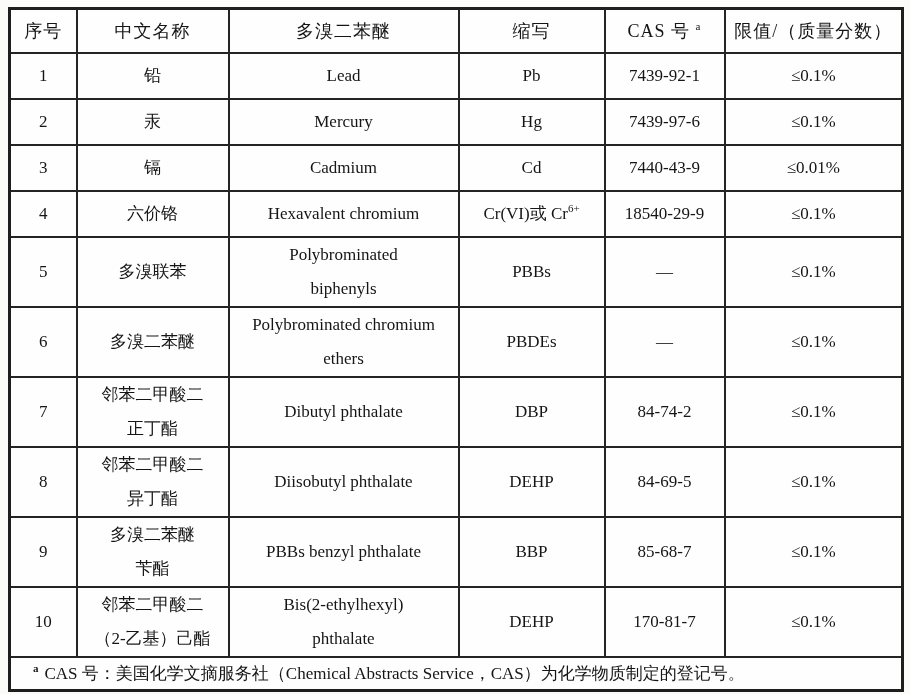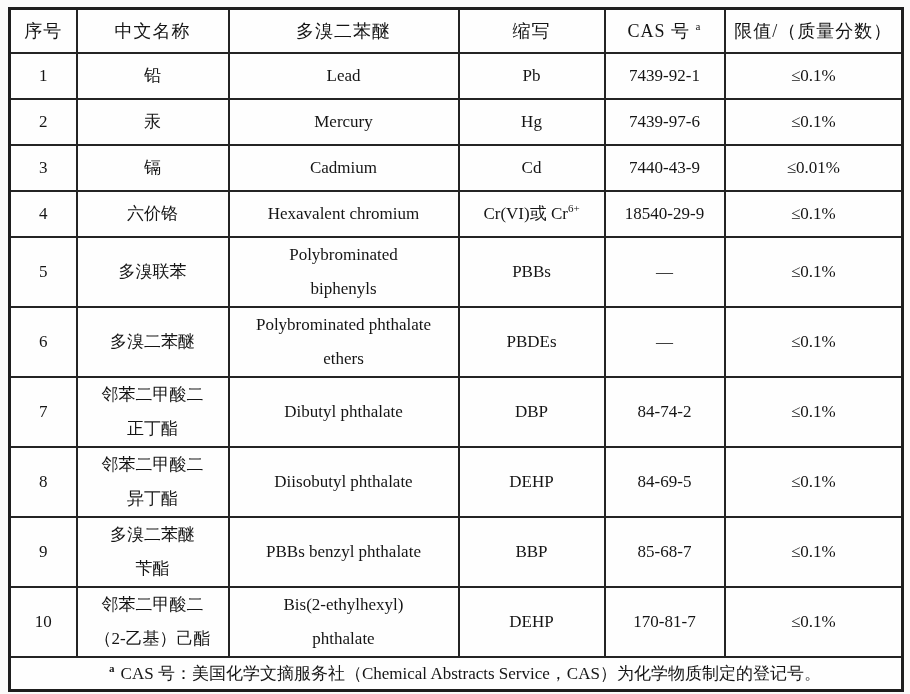--- a/index.html
+++ b/index.html
@@ -50,21 +50,21 @@
   .pre {
     white-space: pre-line;
     line-height: 2.0;
   }
   sup {
     font-size: 11px;
     line-height: 0;
   }
   .footnote-row { height: 34px; }
   .footnote-row td {
-    text-align: center;
+    text-align: left;
     padding-left: 22px;
     font-size: 17px;
   }
   .footnote-row sup { font-weight: bold; margin-right: 6px; }
 </style>
 </head>
 <body>
 
 <div class="table-wrap">
   <table>
@@ -124,21 +124,21 @@
           <td class="pre">多溴联苯</td>
           <td class="pre">Polybrominated
 biphenyls</td>
           <td>PBBs</td>
           <td>—</td>
           <td>≤0.1%</td>
         </tr>
         <tr class="tall">
           <td>6</td>
           <td class="pre">多溴二苯醚</td>
-          <td class="pre">Polybrominated phthalate
+          <td class="pre">Polybrominated chromium
 ethers</td>
           <td>PBDEs</td>
           <td>—</td>
           <td>≤0.1%</td>
         </tr>
         <tr class="tall">
           <td>7</td>
           <td class="pre">邻苯二甲酸二
 正丁酯</td>
           <td class="pre">Dibutyl phthalate</td>

